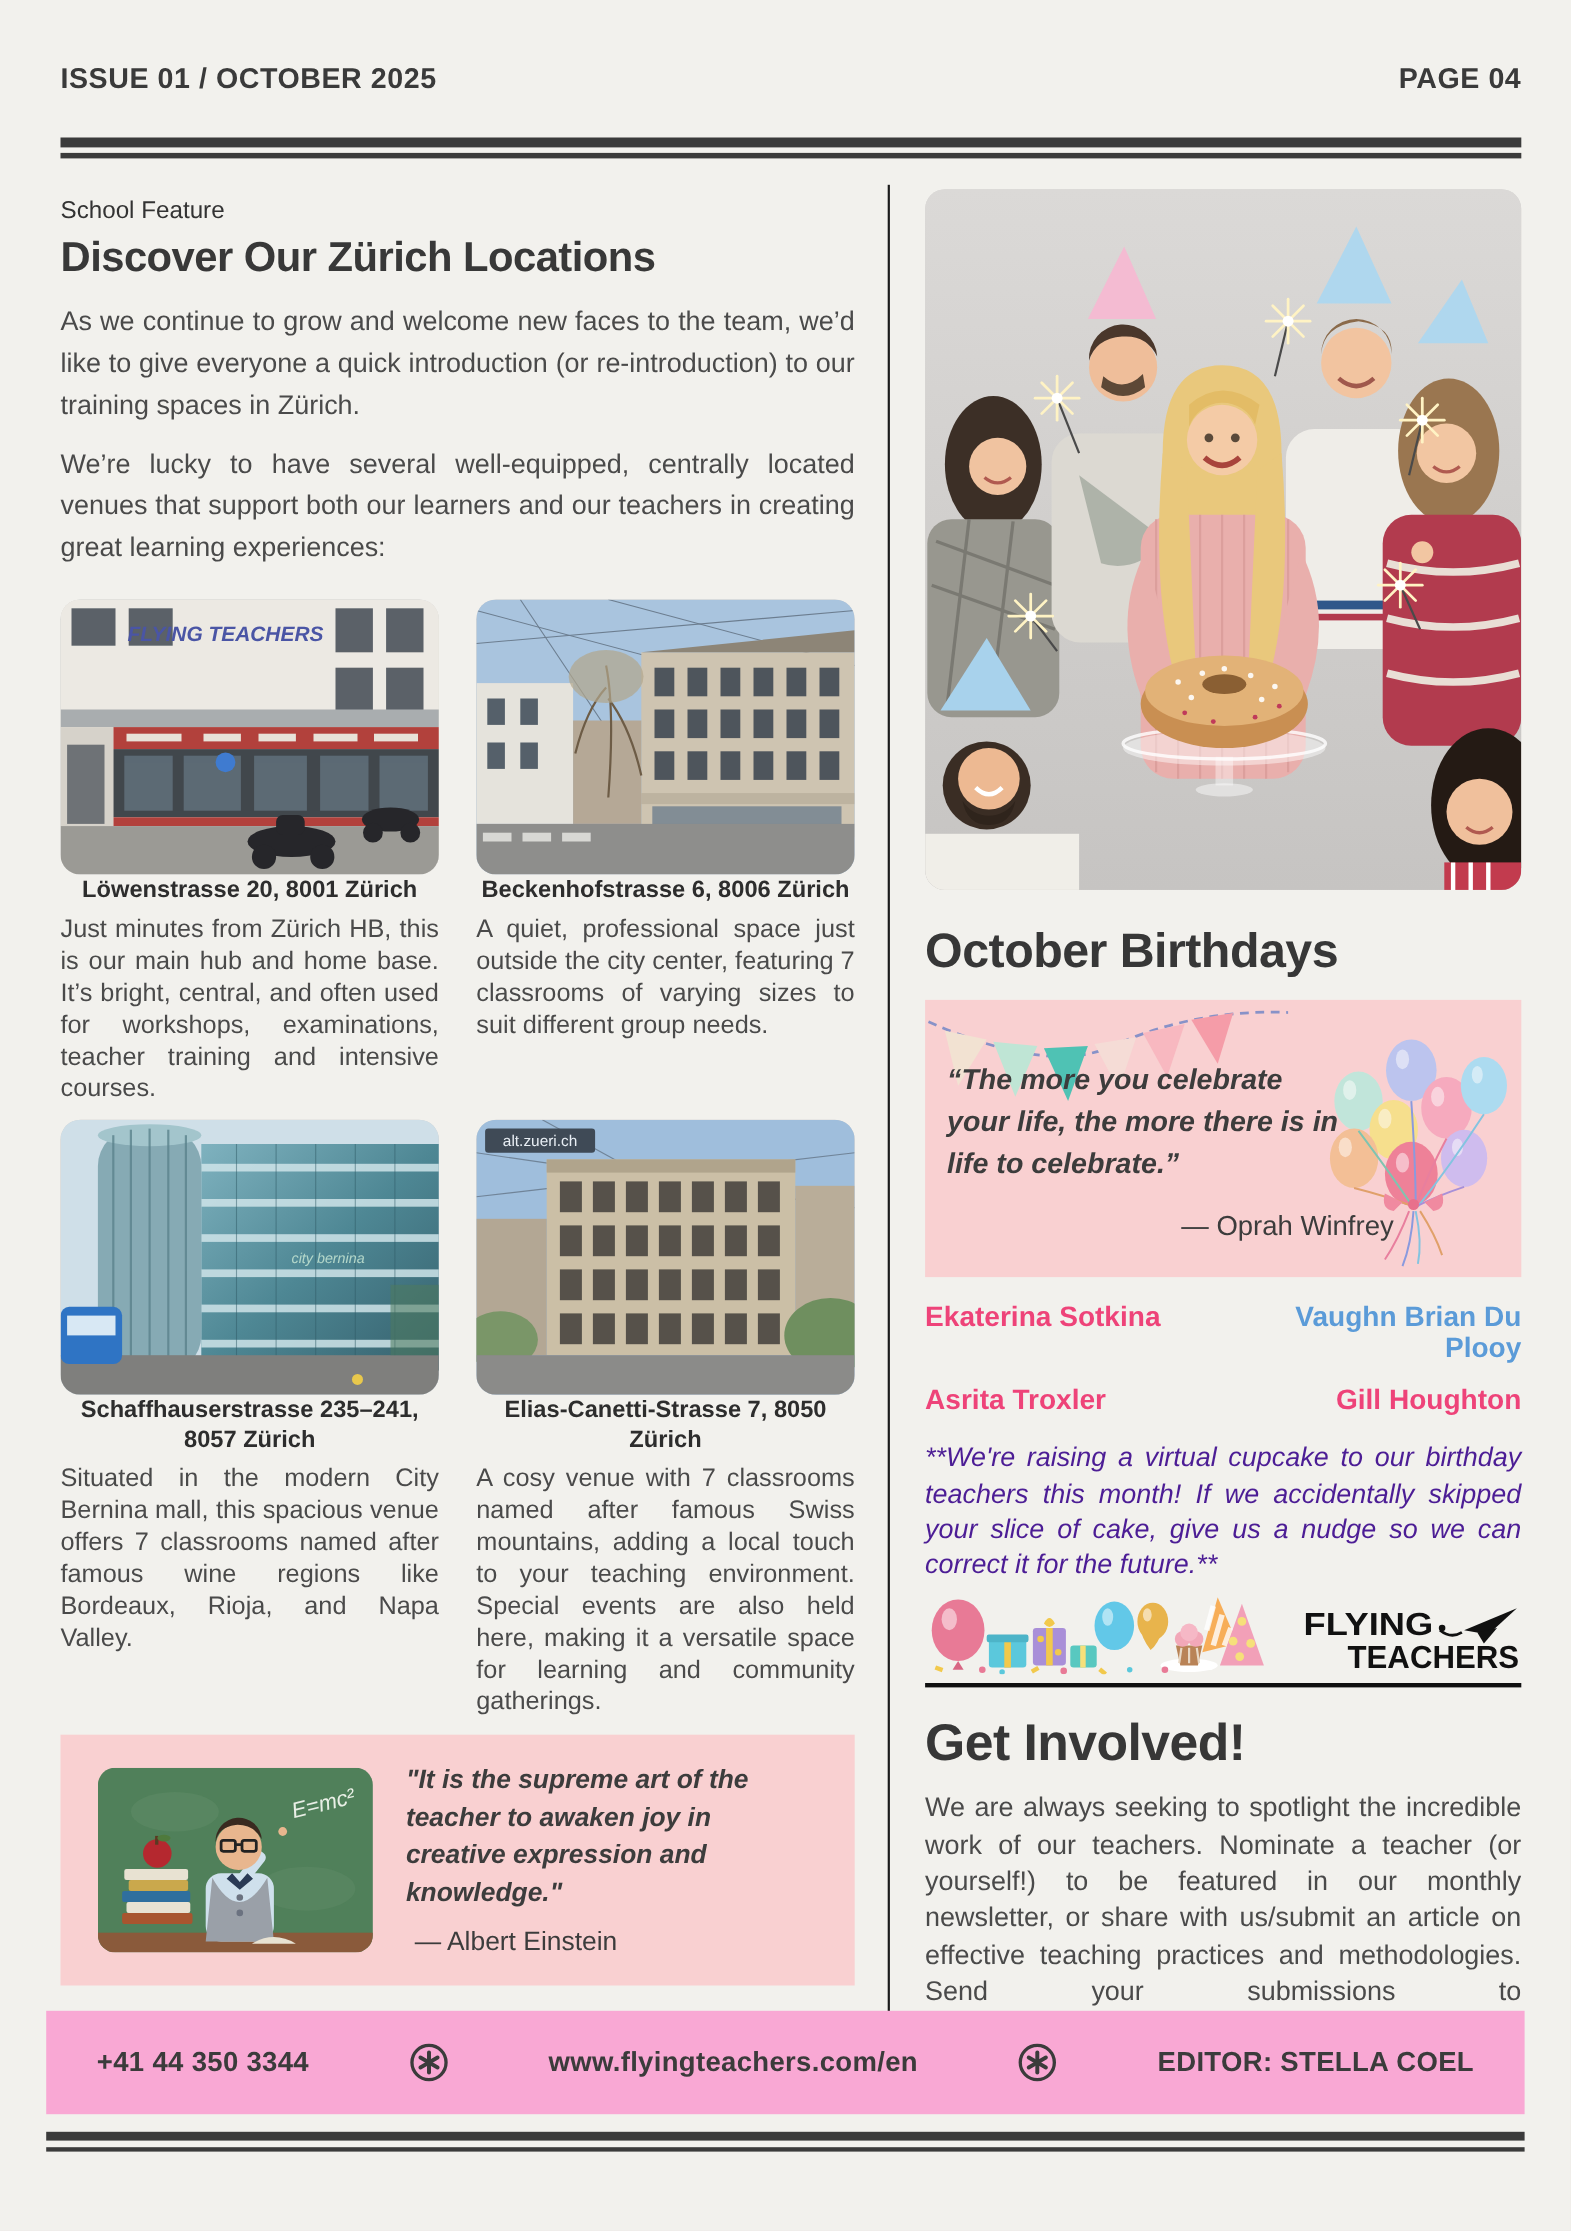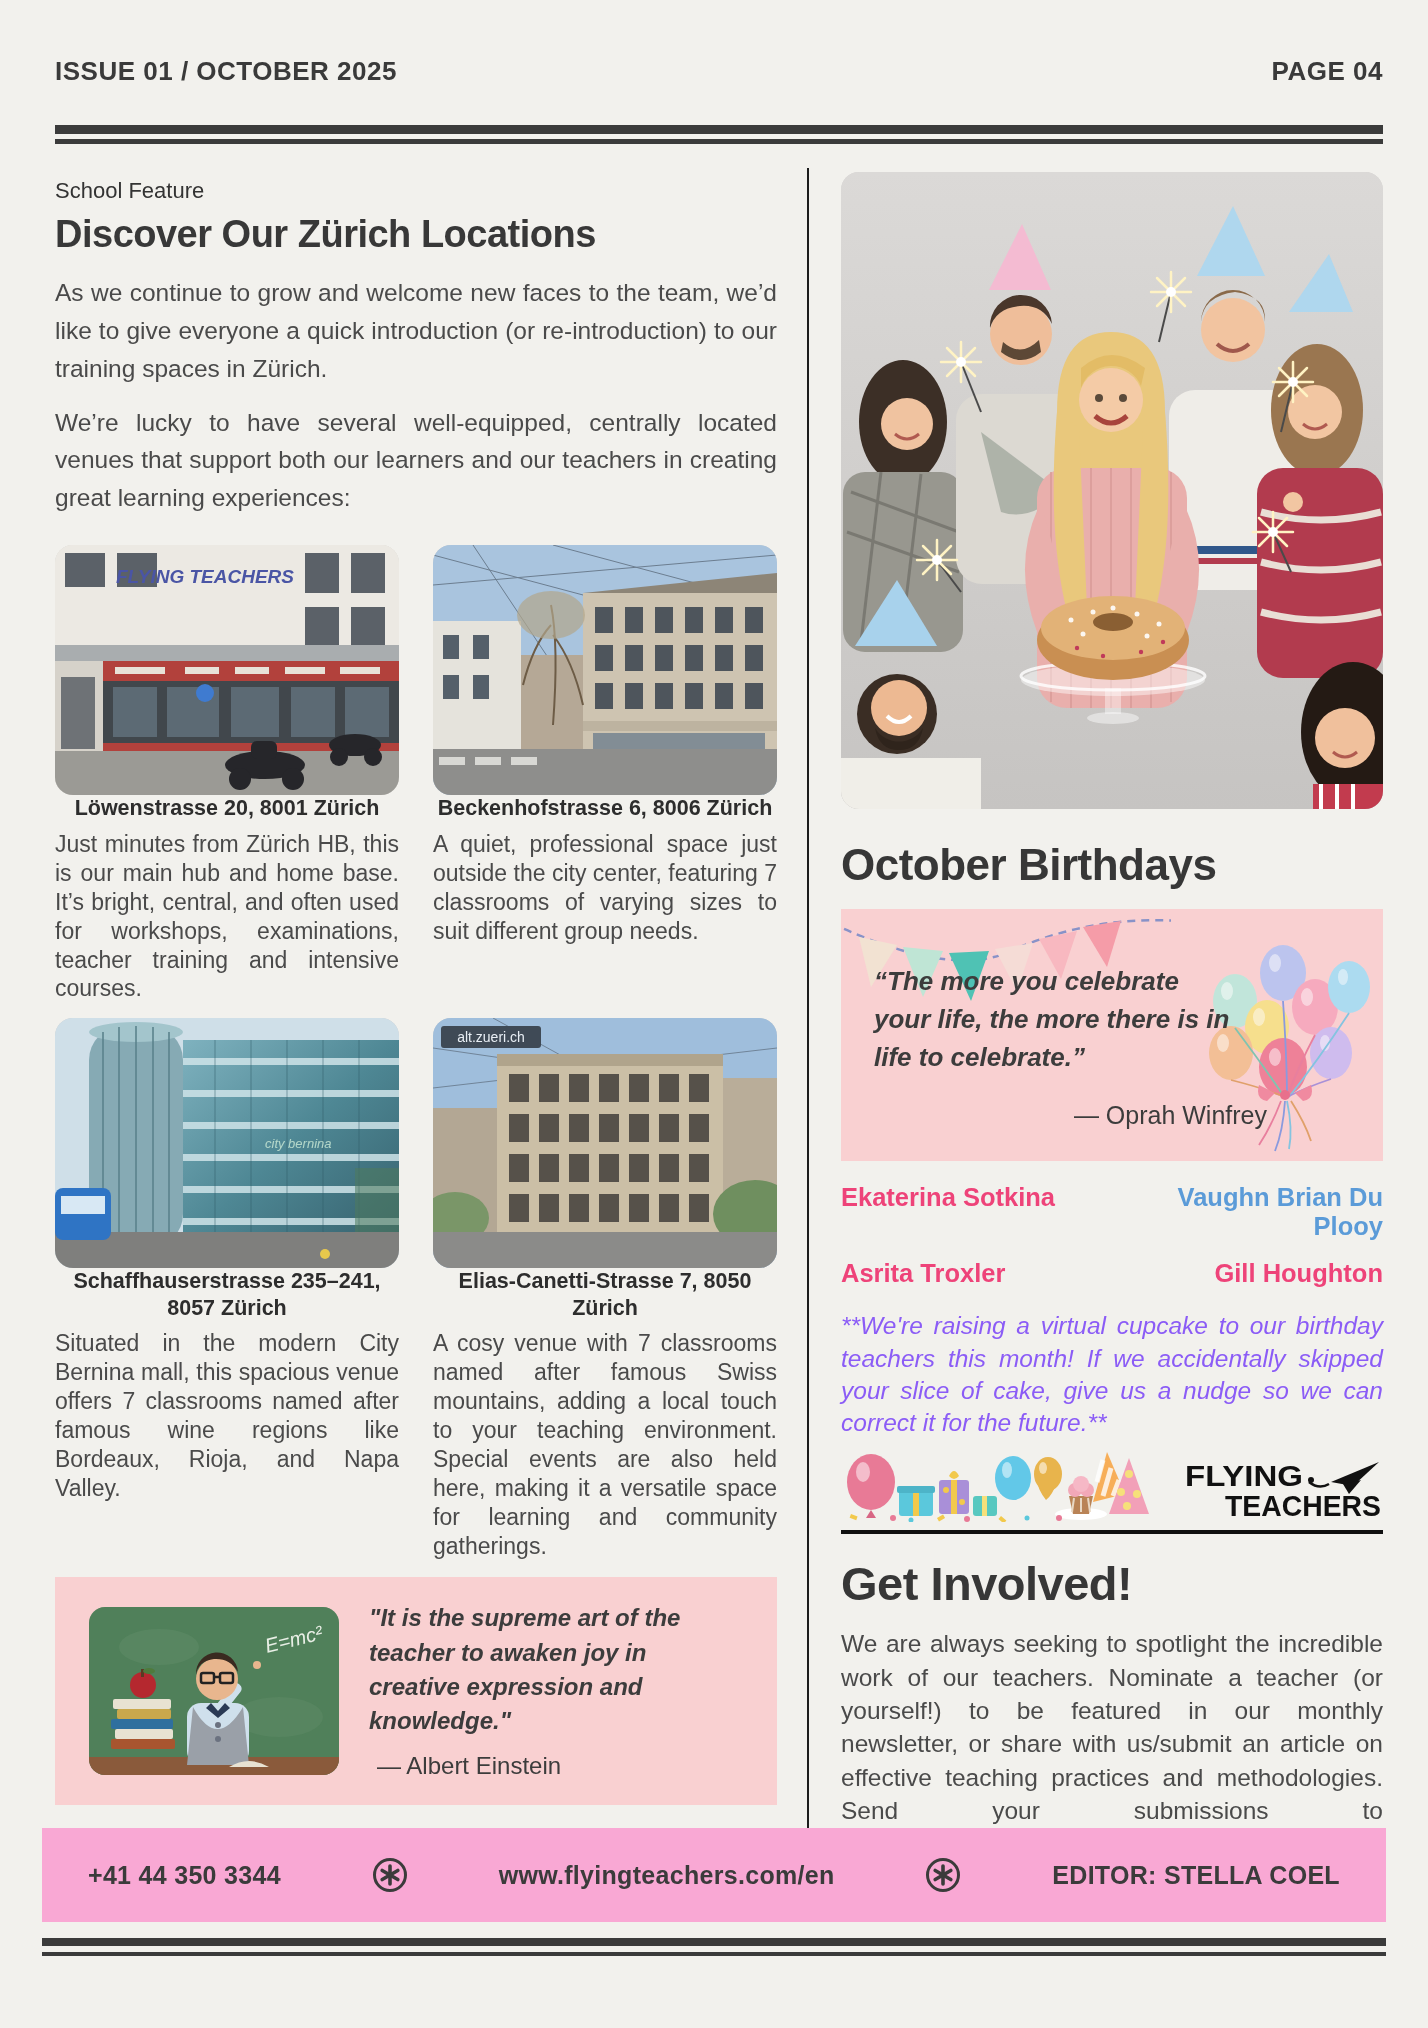--- a/index.html
+++ b/index.html
@@ -31,28 +31,28 @@
   .quote-box{margin-top:16px; background:#F9D0D1; padding:30px 34px; display:flex; gap:30px; align-items:center; height:168px;}
   .quote-box .qimg{width:250px; height:168px; border-radius:16px; overflow:hidden; flex:0 0 250px;}
   .quote-box .qimg svg{display:block; width:100%; height:100%;}
   .qtext{font-size:24px; line-height:1.42; font-weight:bold; font-style:italic; color:#3c3c3c;}
   .qattr{font-size:24px; margin-top:14px; font-weight:normal; font-style:normal; color:#3c3c3c; padding-left:8px;}
   
   .party-photo{height:637px; border-radius:18px; overflow:hidden; margin-top:14px; background:#d5d3d1;}
   .party-photo svg{display:block; width:100%; height:100%;}
   .h-big{font-size:44px; font-weight:bold; color:#373737; letter-spacing:-0.5px; margin:32px 0 0 0; line-height:1.1;}
   .bd-box{position:relative; margin-top:20px; background:#F9D0D1; height:252px; overflow:hidden;}
-  .bd-quote{position:absolute; left:33px; top:54px; width:360px; font-size:26px; line-height:1.45; font-weight:bold; font-style:italic; color:#3c3c3c;}
+  .bd-quote{position:absolute; left:20px; top:54px; width:360px; font-size:26px; line-height:1.45; font-weight:bold; font-style:italic; color:#3c3c3c;}
   .bd-attr{position:absolute; left:36px; top:192px; width:390px; text-align:right; font-size:25px; color:#3c3c3c;}
   .bunting{position:absolute; left:0; top:0;}
   .balloons{position:absolute; right:6px; top:26px;}
   .names{display:grid; grid-template-columns:1fr 1fr; row-gap:18px; margin-top:22px; font-size:25.5px; font-weight:bold;}
   .names .r{text-align:right;}
   .n-pink{color:#EE4379;} .n-blue{color:#5B9BD8;}
-  .note{margin-top:22px; font-size:24.5px; line-height:1.32; font-style:italic; color:#8b5cf6; text-align:justify;}
+  .note{margin-top:22px; font-size:24.5px; line-height:1.32; font-style:italic; color:#4c1d95; text-align:justify;}
   .party-row{display:flex; justify-content:space-between; align-items:flex-end; margin-top:0px; height:82px;}
   .rule-black{height:4px; background:#101010; margin-top:8px;}
   .gi-para{margin-top:18px; font-size:24.5px; line-height:1.36; color:#4a4a4a; text-align:justify;}
   .email{color:#4FB8C0; text-decoration:underline; text-underline-offset:4px;}
   
   .footer{position:absolute; left:42px; right:42px; top:1828px; height:94px; background:#f9a8d4;
     display:flex; align-items:center; justify-content:space-between; padding:0 46px; box-sizing:border-box;
     font-size:25px; font-weight:bold; color:#3b3b3b; letter-spacing:0.3px;}
   .f-rule1{position:absolute; left:42px; right:42px; top:1938px; height:8px; background:#3b3b3b;}
   .f-rule2{position:absolute; left:42px; right:42px; top:1952px; height:4px; background:#3b3b3b;}

